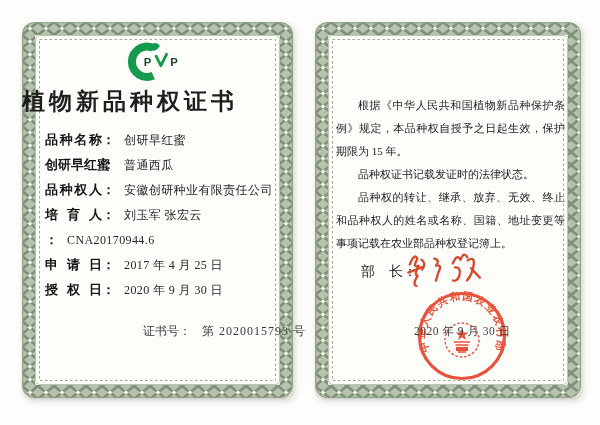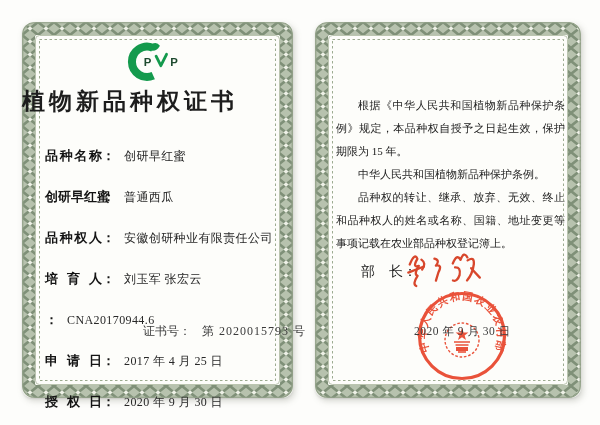--- a/index.html
+++ b/index.html
@@ -9,21 +9,21 @@
         box-shadow:2px 3px 6px rgba(110,115,100,.28),0 1px 2px rgba(0,0,0,.10);}
   .page-left{left:22px;width:271px;}
   .page-right{left:315px;width:266px;}
   .frame{position:absolute;left:0;top:0;pointer-events:none;}
 
   
   .logo-wrap{position:absolute;top:15px;left:0;right:0;display:flex;justify-content:center;}
   .cert-title{position:absolute;top:64px;left:0;right:0;
               font-size:23px;font-weight:700;letter-spacing:4px;color:#1d1d1d;white-space:nowrap;}
   .fields{position:absolute;top:109px;left:23px;right:14px;}
-  .frow{display:flex;align-items:baseline;height:25px;white-space:nowrap;margin-top:16px;}
+  .frow{display:flex;align-items:baseline;height:25px;white-space:nowrap;}
   .flabel{display:inline-block;width:57px;font-size:13px;font-weight:700;color:#141414;
           text-align:justify;text-align-last:justify;}
   .fcolon{font-size:13px;font-weight:700;color:#141414;}
   .fvalue{margin-left:9px;font-family:"Liberation Serif",serif;font-size:12px;color:#272727;
           letter-spacing:.4px;}
   .certno{position:absolute;top:301px;left:114px;font-family:"Liberation Serif",serif;
           font-size:12px;color:#3a3a3a;white-space:nowrap;margin-left:7px;}
   .certno .num{margin-left:11px;letter-spacing:1px;}
 
   
@@ -122,21 +122,21 @@
         </pattern>
       </defs>
       <rect x="6.5" y="6.5" width="253" height="363" rx="8" fill="none" stroke="url(#gpatB)" stroke-width="13"></rect>
       <rect x="0.75" y="0.75" width="264.5" height="374.5" rx="11" fill="none" stroke="#94a38a" stroke-width="1.2"></rect>
       <rect x="13.5" y="13.5" width="239" height="349" rx="4" fill="none" stroke="#a9b69d" stroke-width="0.8"></rect>
       <rect x="17.5" y="17.5" width="231" height="341" fill="none" stroke="#9cab90" stroke-width="1" stroke-dasharray="2.5 2.5"></rect>
     </svg>
 
     <div class="paras">
       <p>根据《中华人民共和国植物新品种保护条例》规定，本品种权自授予之日起生效，保护期限为 15 年。</p>
-      <p>中华人民共和国植物新品种保护条例。</p>
+      <p>品种权证书记载发证时的法律状态。</p>
       <p>品种权的转让、继承、放弃、无效、终止和品种权人的姓名或名称、国籍、地址变更等事项记载在农业部品种权登记簿上。</p>
     </div>
 
     <div class="minister">
       <span>部　长</span><span>：</span>
     </div>
 
     <svg class="sig" width="80" height="46" viewBox="0 0 80 46" title="韩长赋">
       <g fill="none" stroke="#d8472c" stroke-width="2.3" stroke-linecap="round" stroke-linejoin="round" transform="rotate(-4 40 23)">
         <path d="M5 18 Q11 6 13 13 Q7 22 14 20 Q8 28 12 30 Q6 38 10 40"></path>

